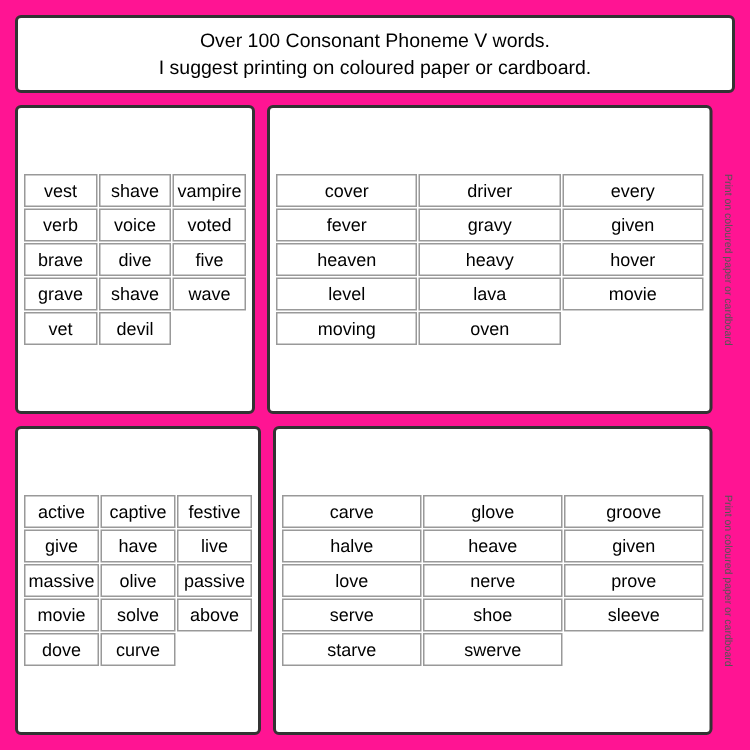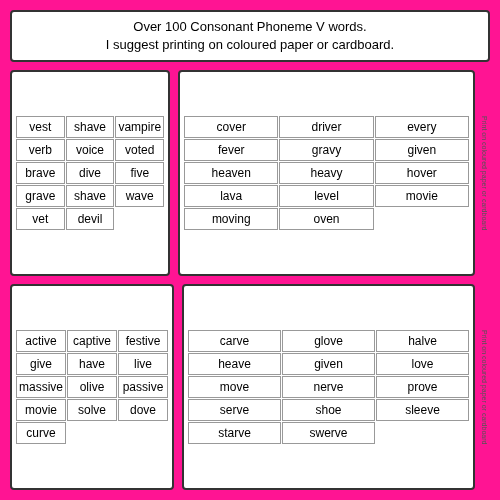--- a/index.html
+++ b/index.html
@@ -121,22 +121,22 @@
           <div class="word-grid grid-3" id="top-right-grid">
               <div class="word-cell">cover</div>
               <div class="word-cell">driver</div>
               <div class="word-cell">every</div>
               <div class="word-cell">fever</div>
               <div class="word-cell">gravy</div>
               <div class="word-cell">given</div>
               <div class="word-cell">heaven</div>
               <div class="word-cell">heavy</div>
               <div class="word-cell">hover</div>
+              <div class="word-cell">level</div>
               <div class="word-cell">lava</div>
-              <div class="word-cell">level</div>
               <div class="word-cell">movie</div>
               <div class="word-cell">moving</div>
               <div class="word-cell">oven</div>
             </div>
         </div>
         <div class="side-text">Print on coloured paper or cardboard</div>
       </div>
     </div>
 
     <div class="row-pair">
@@ -147,35 +147,36 @@
             <div class="word-cell">captive</div>
             <div class="word-cell">festive</div>
             <div class="word-cell">give</div>
             <div class="word-cell">have</div>
             <div class="word-cell">live</div>
             <div class="word-cell">massive</div>
             <div class="word-cell">olive</div>
             <div class="word-cell">passive</div>
             <div class="word-cell">movie</div>
             <div class="word-cell">solve</div>
+            <div class="word-cell">above</div>
             <div class="word-cell">dove</div>
             <div class="word-cell">curve</div>
           </div>
       </div>
 
       <div class="card-right-wrapper">
         <div class="card card-right">
           <div class="word-grid grid-3" id="bottom-right-grid">
               <div class="word-cell">carve</div>
               <div class="word-cell">glove</div>
+              <div class="word-cell">groove</div>
               <div class="word-cell">halve</div>
               <div class="word-cell">heave</div>
               <div class="word-cell">given</div>
               <div class="word-cell">love</div>
-              <div class="word-cell">move</div>
               <div class="word-cell">nerve</div>
               <div class="word-cell">prove</div>
               <div class="word-cell">serve</div>
               <div class="word-cell">shoe</div>
               <div class="word-cell">sleeve</div>
               <div class="word-cell">starve</div>
               <div class="word-cell">swerve</div>
             </div>
         </div>
         <div class="side-text">Print on coloured paper or cardboard</div>

